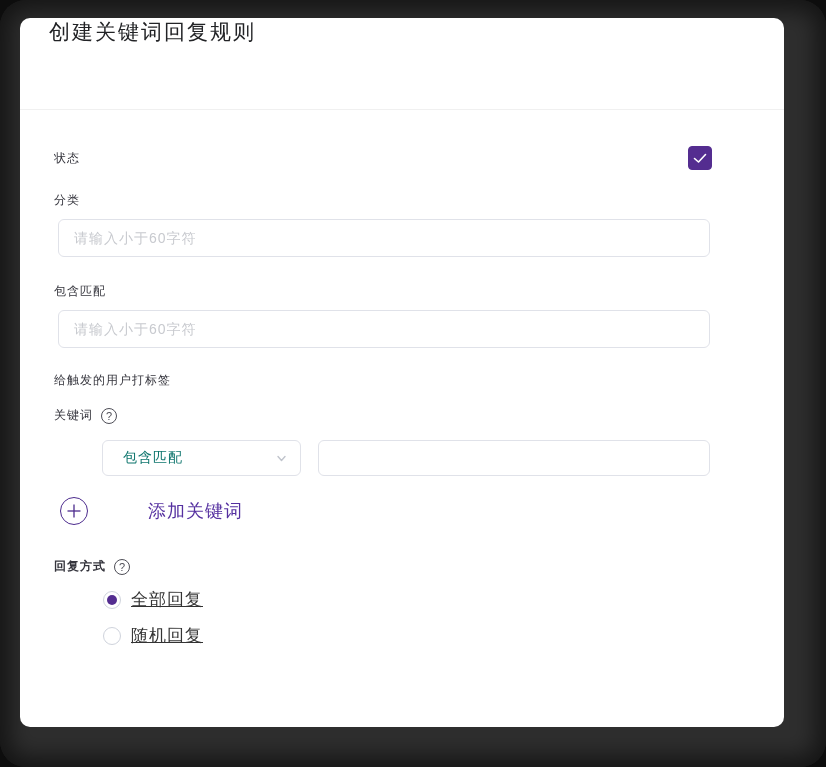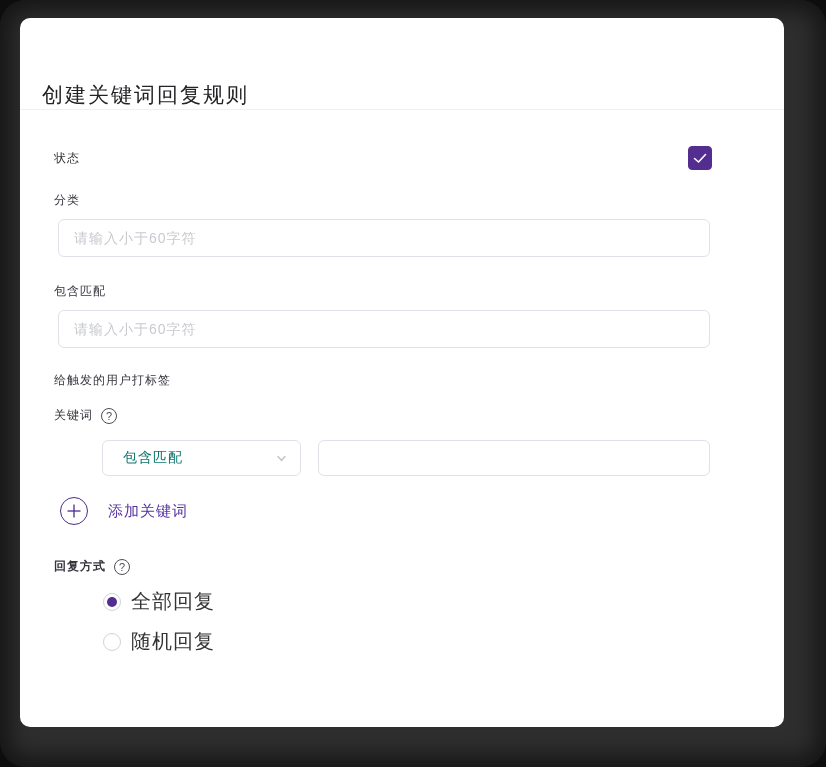--- a/index.html
+++ b/index.html
@@ -19,22 +19,22 @@
   .panel {
     position: absolute;
     left: 20px; top: 18px;
     width: 764px; height: 709px;
     background: #ffffff;
     border-radius: 10px;
     overflow: hidden;
   }
   .panel-header {
     height: 92px;
-    display: flex; align-items: flex-end;
-    padding-left: 22px;
+    display: flex; align-items: flex-start;
+    padding-left: 29px;
     border-bottom: 1px solid #f0f0f0;
   }
   .panel-title {
     font-size: 21px;
     color: #222326;
     letter-spacing: 2px;
     font-weight: 400;
   }
   .field-label {
     font-size: 12px;
@@ -120,28 +120,29 @@
     color: #542d90;
     cursor: pointer;
     width: fit-content;
   }
   .plus-circle {
     width: 28px; height: 28px;
     border: 1px solid #4c2b8d;
     border-radius: 50%;
     display: flex; align-items: center; justify-content: center;
   }
-  .add-kw-label { font-size: 15px; letter-spacing: 1px; color: #5530a0; }
+  .add-kw-label { font-size: 18px; letter-spacing: 1px; color: #5530a0; margin-left: 40px; }
   .radio-row {
     display: flex; align-items: center; gap: 10px;
     margin-left: 83px;
-    font-size: 20px; color: #333;
+    font-size: 17px; color: #333;
     cursor: pointer;
     width: fit-content;
     letter-spacing: 1px;
+    text-decoration: underline;
   }
   .radio-row-1 { margin-top: 13px; }
   .radio-row-2 { margin-top: 13px; }
   .radio {
     width: 18px; height: 18px;
     border: 1px solid #cfd3dc;
     border-radius: 50%;
     position: relative;
     background: #fff;
   }

